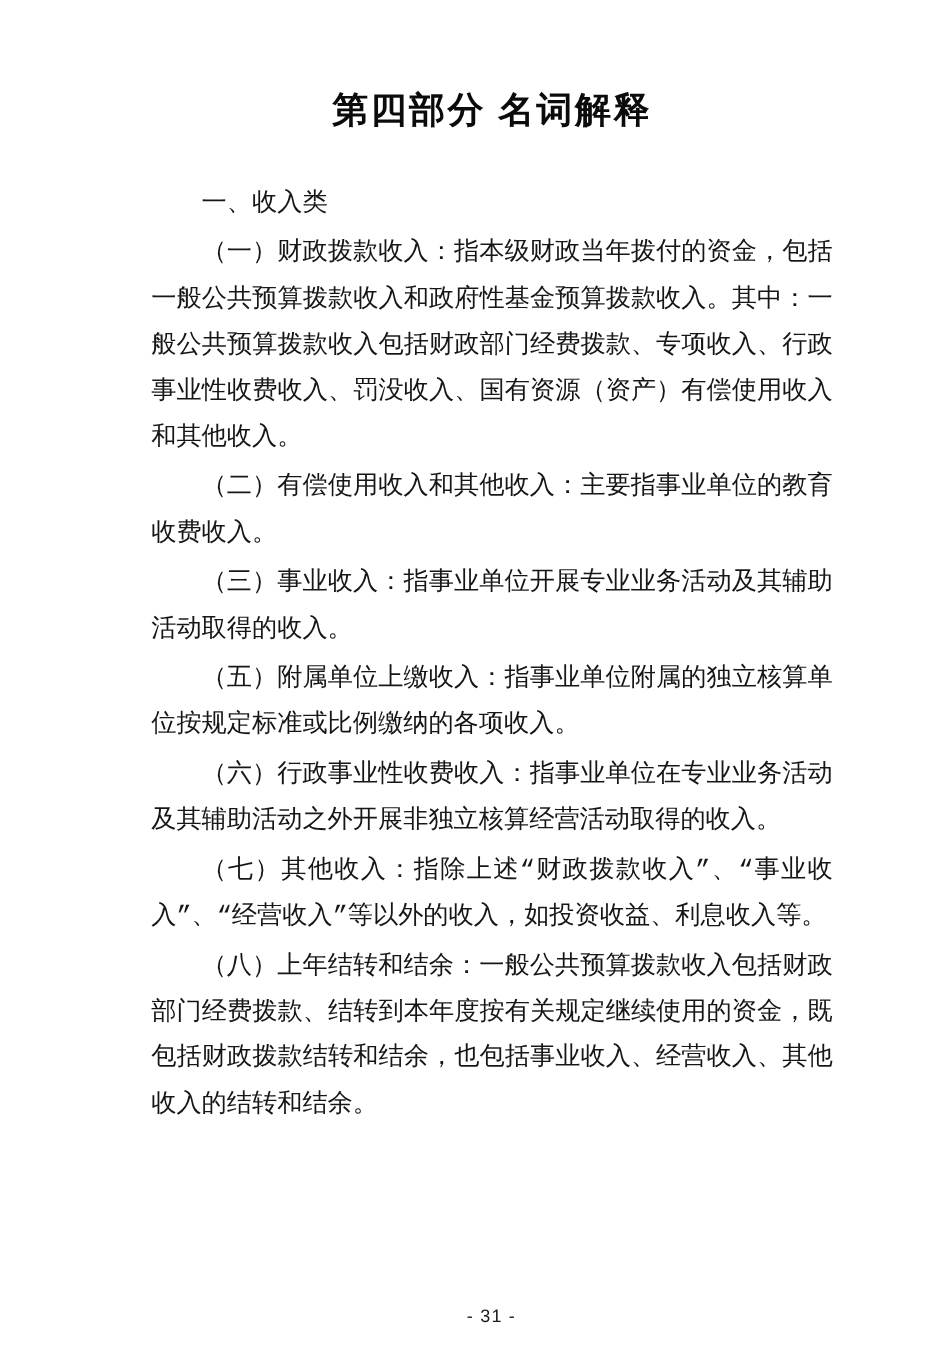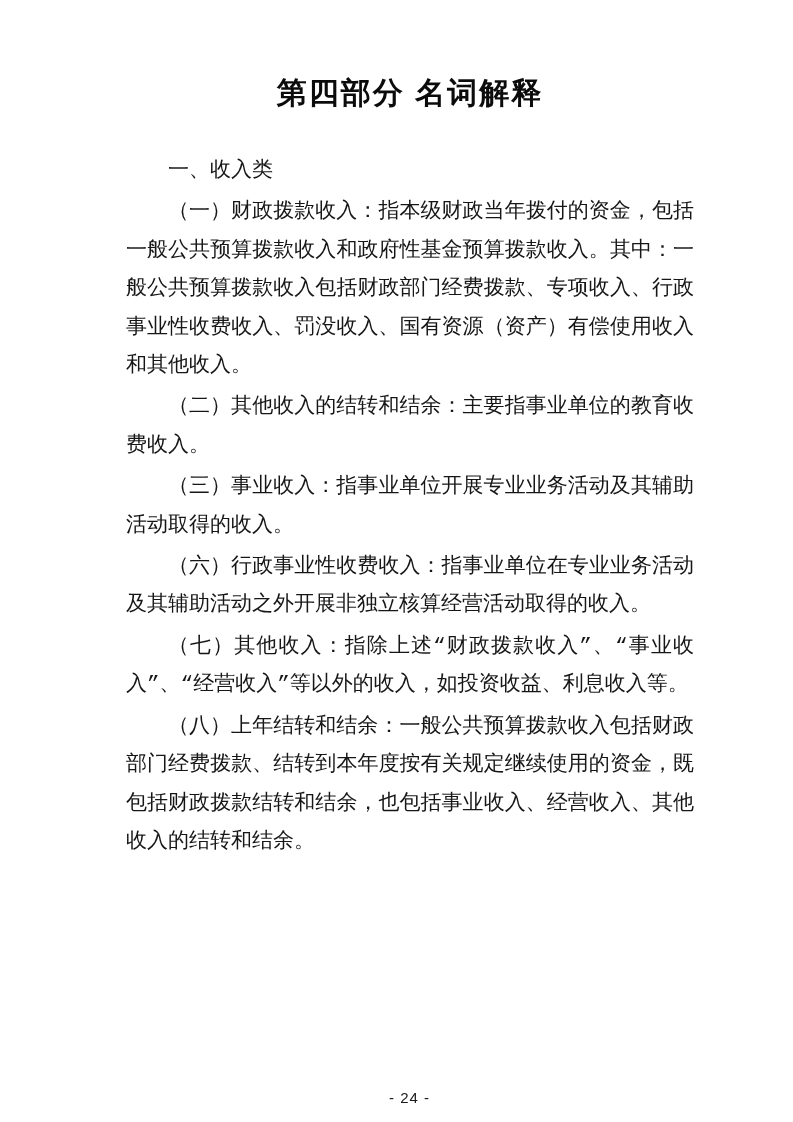--- a/index.html
+++ b/index.html
@@ -65,32 +65,33 @@
 <div class="page">
 
   <h1 class="doc-title">第四部分 名词解释</h1>
 
   <div class="doc-body">
 
     <p class="sec-heading">一、收入类</p>
 
     <p class="para">（一）财政拨款收入：指本级财政当年拨付的资金，包括一般公共预算拨款收入和政府性基金预算拨款收入。其中：一般公共预算拨款收入包括财政部门经费拨款、专项收入、行政事业性收费收入、罚没收入、国有资源（资产）有偿使用收入和其他收入。</p>
 
-    <p class="para">（二）其他收入的结转和结余：主要指事业单位的教育收费收入。</p>
+    <p class="para">（二）有偿使用收入和其他收入：主要指事业单位的教育收费收入。</p>
 
     <p class="para">（三）事业收入：指事业单位开展专业业务活动及其辅助活动取得的收入。</p>
 
 
+    <p class="para">（五）附属单位上缴收入：指事业单位附属的独立核算单位按规定标准或比例缴纳的各项收入。</p>
 
     <p class="para">（六）行政事业性收费收入：指事业单位在专业业务活动及其辅助活动之外开展非独立核算经营活动取得的收入。</p>
 
     <p class="para">（七）其他收入：指除上述“财政拨款收入”、“事业收入”、“经营收入”等以外的收入，如投资收益、利息收入等。</p>
 
     <p class="para">（八）上年结转和结余：一般公共预算拨款收入包括财政部门经费拨款、结转到本年度按有关规定继续使用的资金，既包括财政拨款结转和结余，也包括事业收入、经营收入、其他收入的结转和结余。</p>
 
 
   </div>
 
   <div class="page-footer">
-    <span class="page-number">- 24 -</span>
+    <span class="page-number">- 31 -</span>
   </div>
 
 </div>
 
 </body></html>

